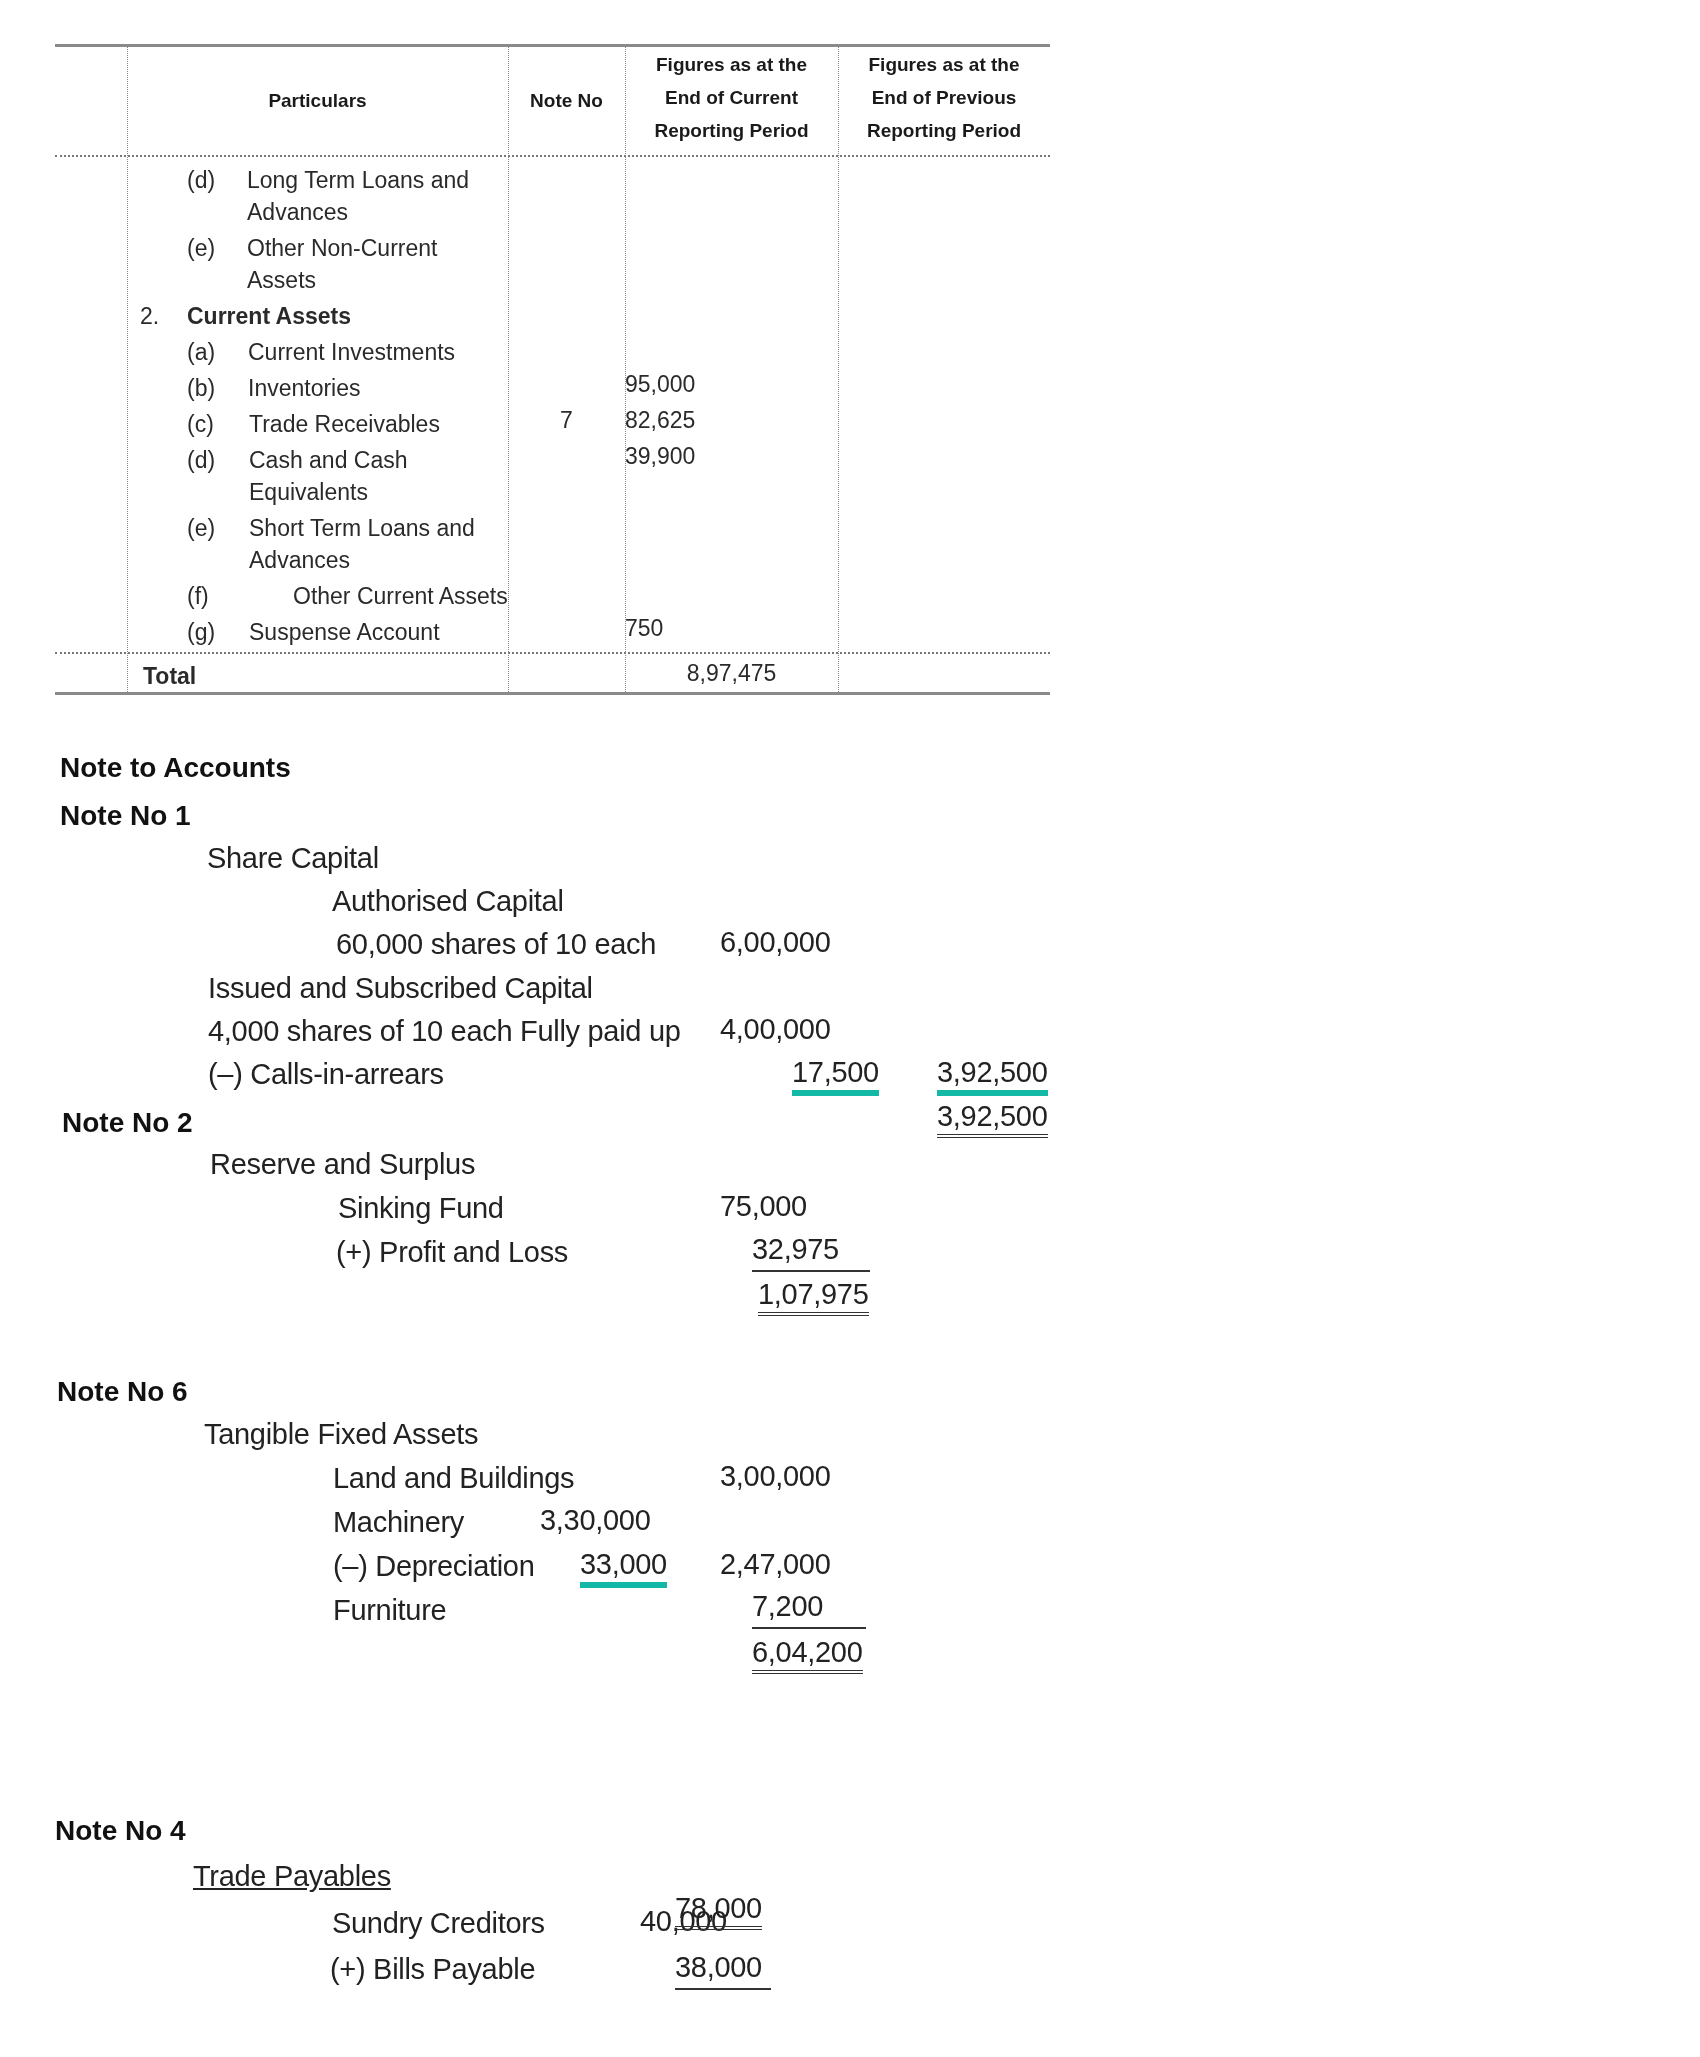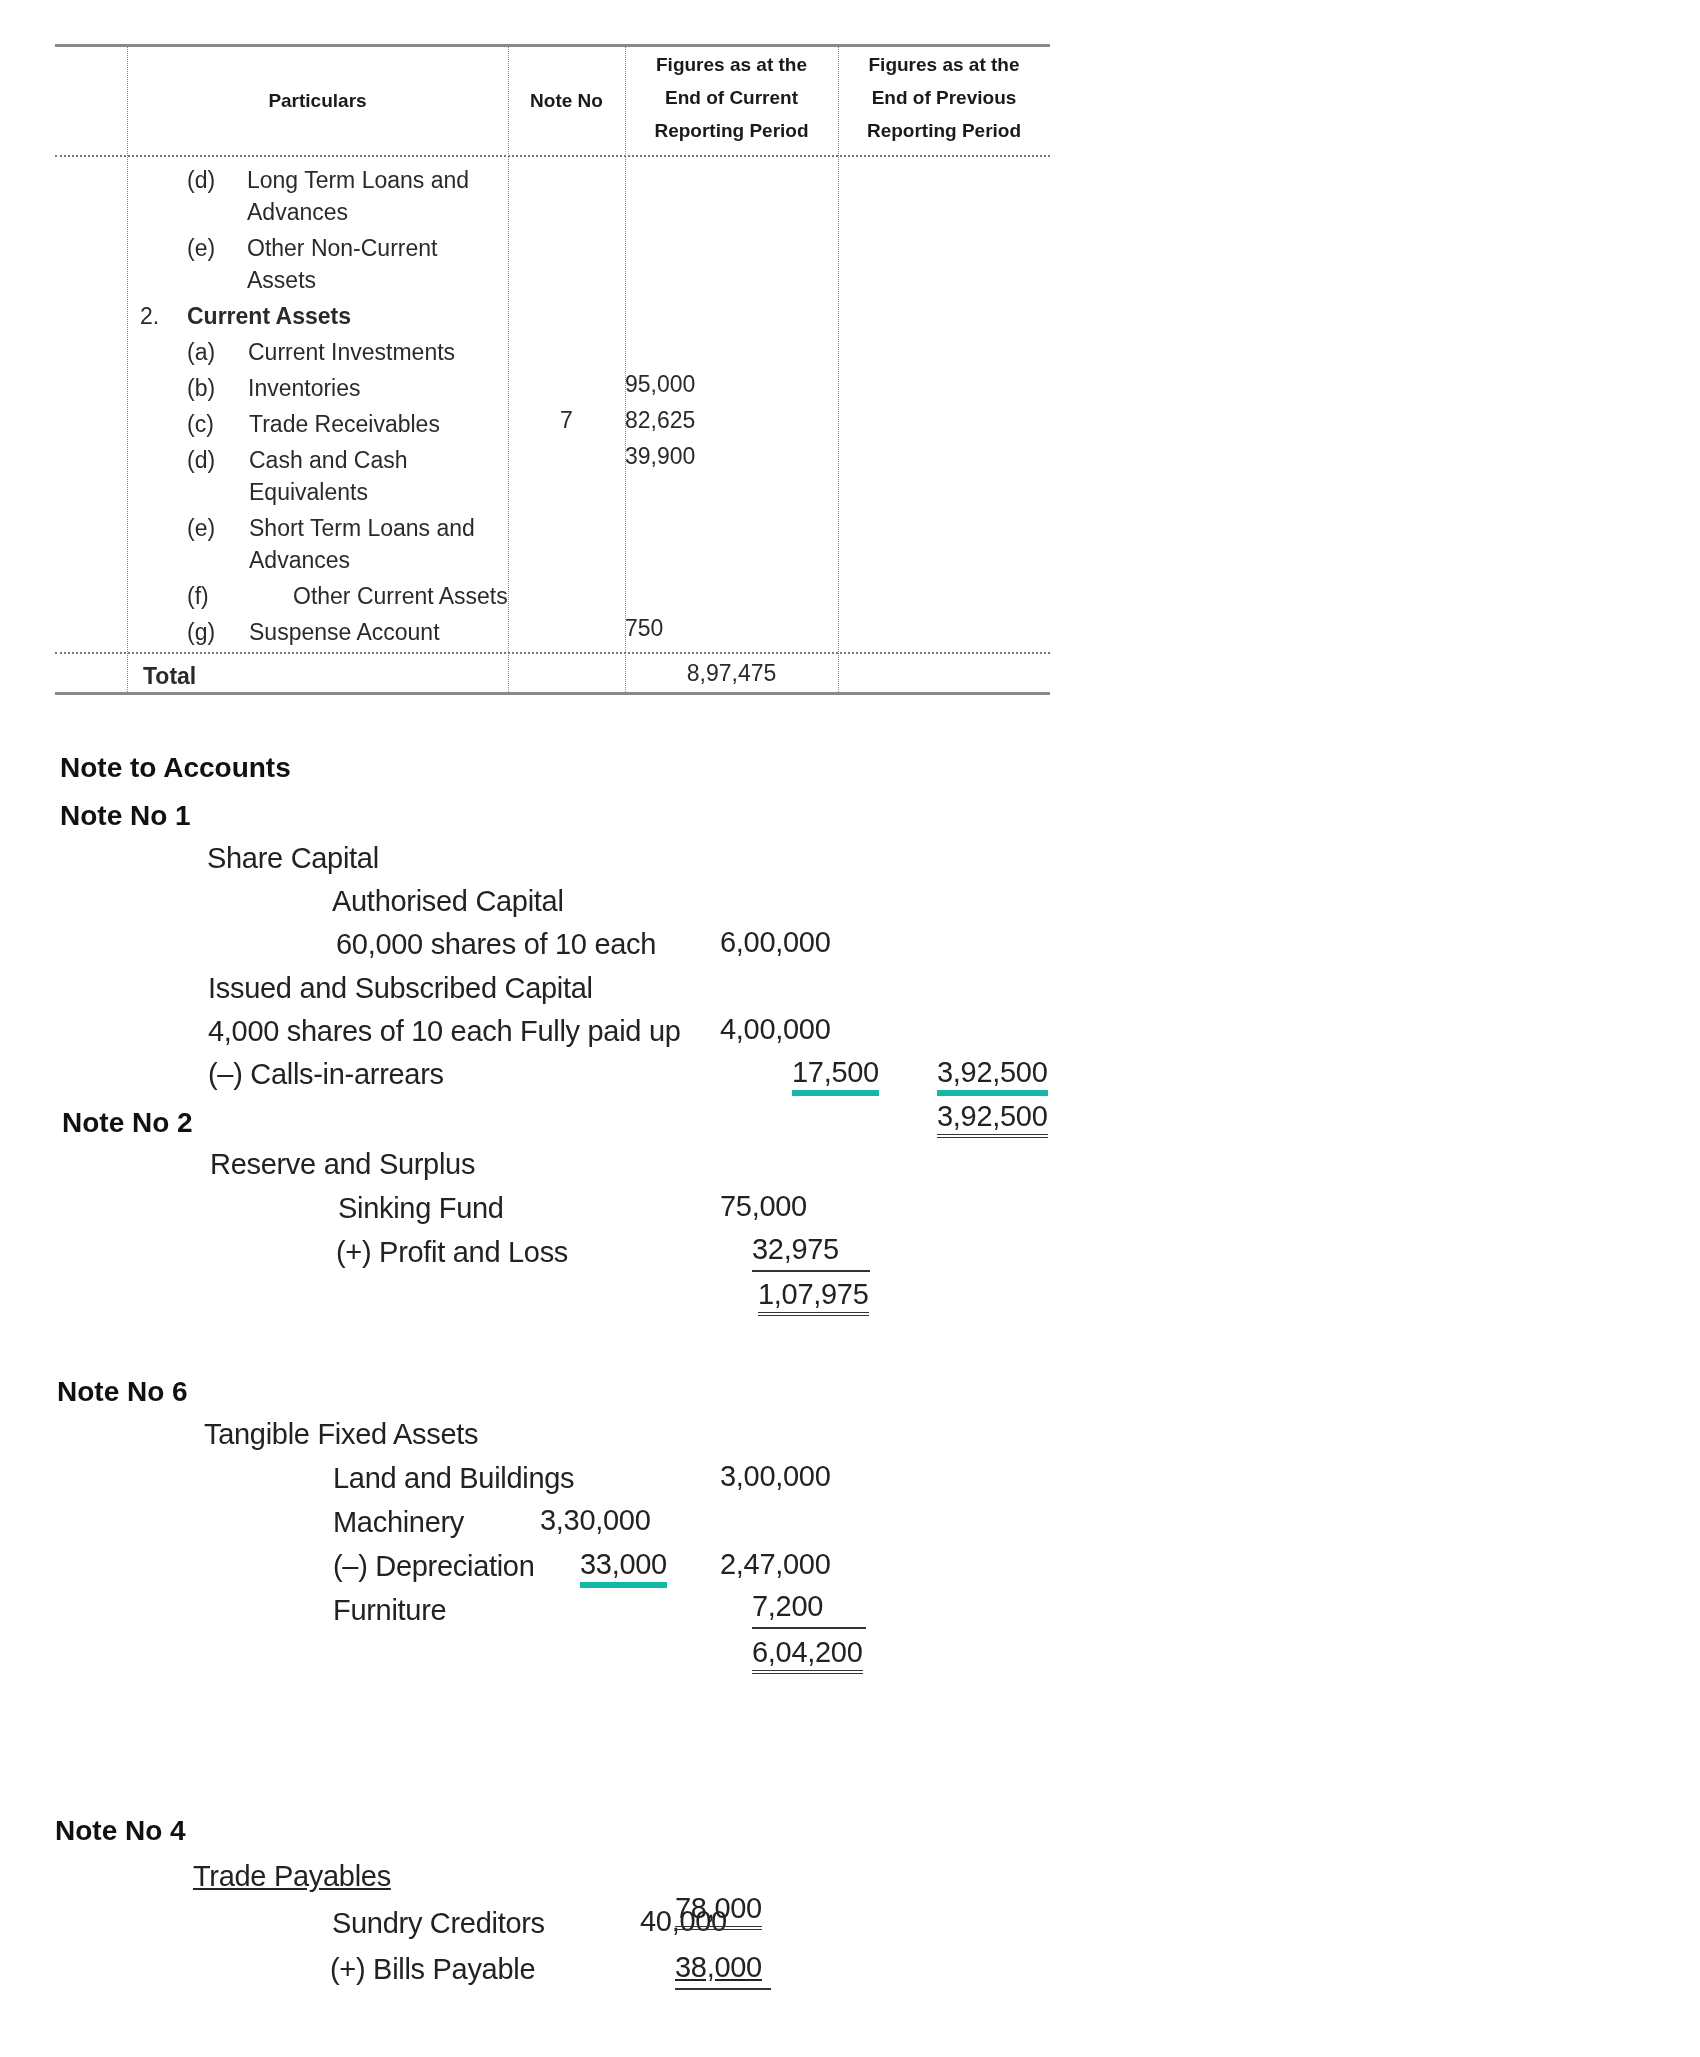--- a/index.html
+++ b/index.html
@@ -125,15 +125,15 @@
   <div class="abs note-text num" style="left:720px; width:146px; top:1548px;">2,47,000</div>
   <div class="abs note-text" style="left:333px; top:1594px;">Furniture</div>
   <div class="abs note-text num" style="left:752px; width:114px; top:1590px; border-bottom:2px solid #333; padding-bottom:4px;">7,200</div>
   <div class="abs note-text" style="left:752px; top:1636px;"><span class="dul">6,04,200</span></div>
 
   <div class="abs note-head" style="left:55px; top:1815px;">Note No 4</div>
   <div class="abs note-text" style="left:193px; top:1860px;text-decoration:underline;">Trade Payables</div>
   <div class="abs note-text" style="left:332px; top:1907px;">Sundry Creditors</div>
   <div class="abs note-text num" style="left:640px; width:130px; top:1905px;">40,000</div>
   <div class="abs note-text" style="left:330px; top:1953px;">(+) Bills Payable</div>
-  <div class="abs note-text num" style="left:675px; width:96px; top:1951px; border-bottom:2px solid #333; padding-bottom:4px;text-decoration:underline;">38,000</div>
+  <div class="abs note-text num" style="left:675px; width:96px; top:1951px; border-bottom:2px solid #333; padding-bottom:4px;">38,000</div>
   <div class="abs note-text" style="left:675px; top:1892px;"><span class="dul">78,000</span></div>
 </div>
 
 </body></html>

